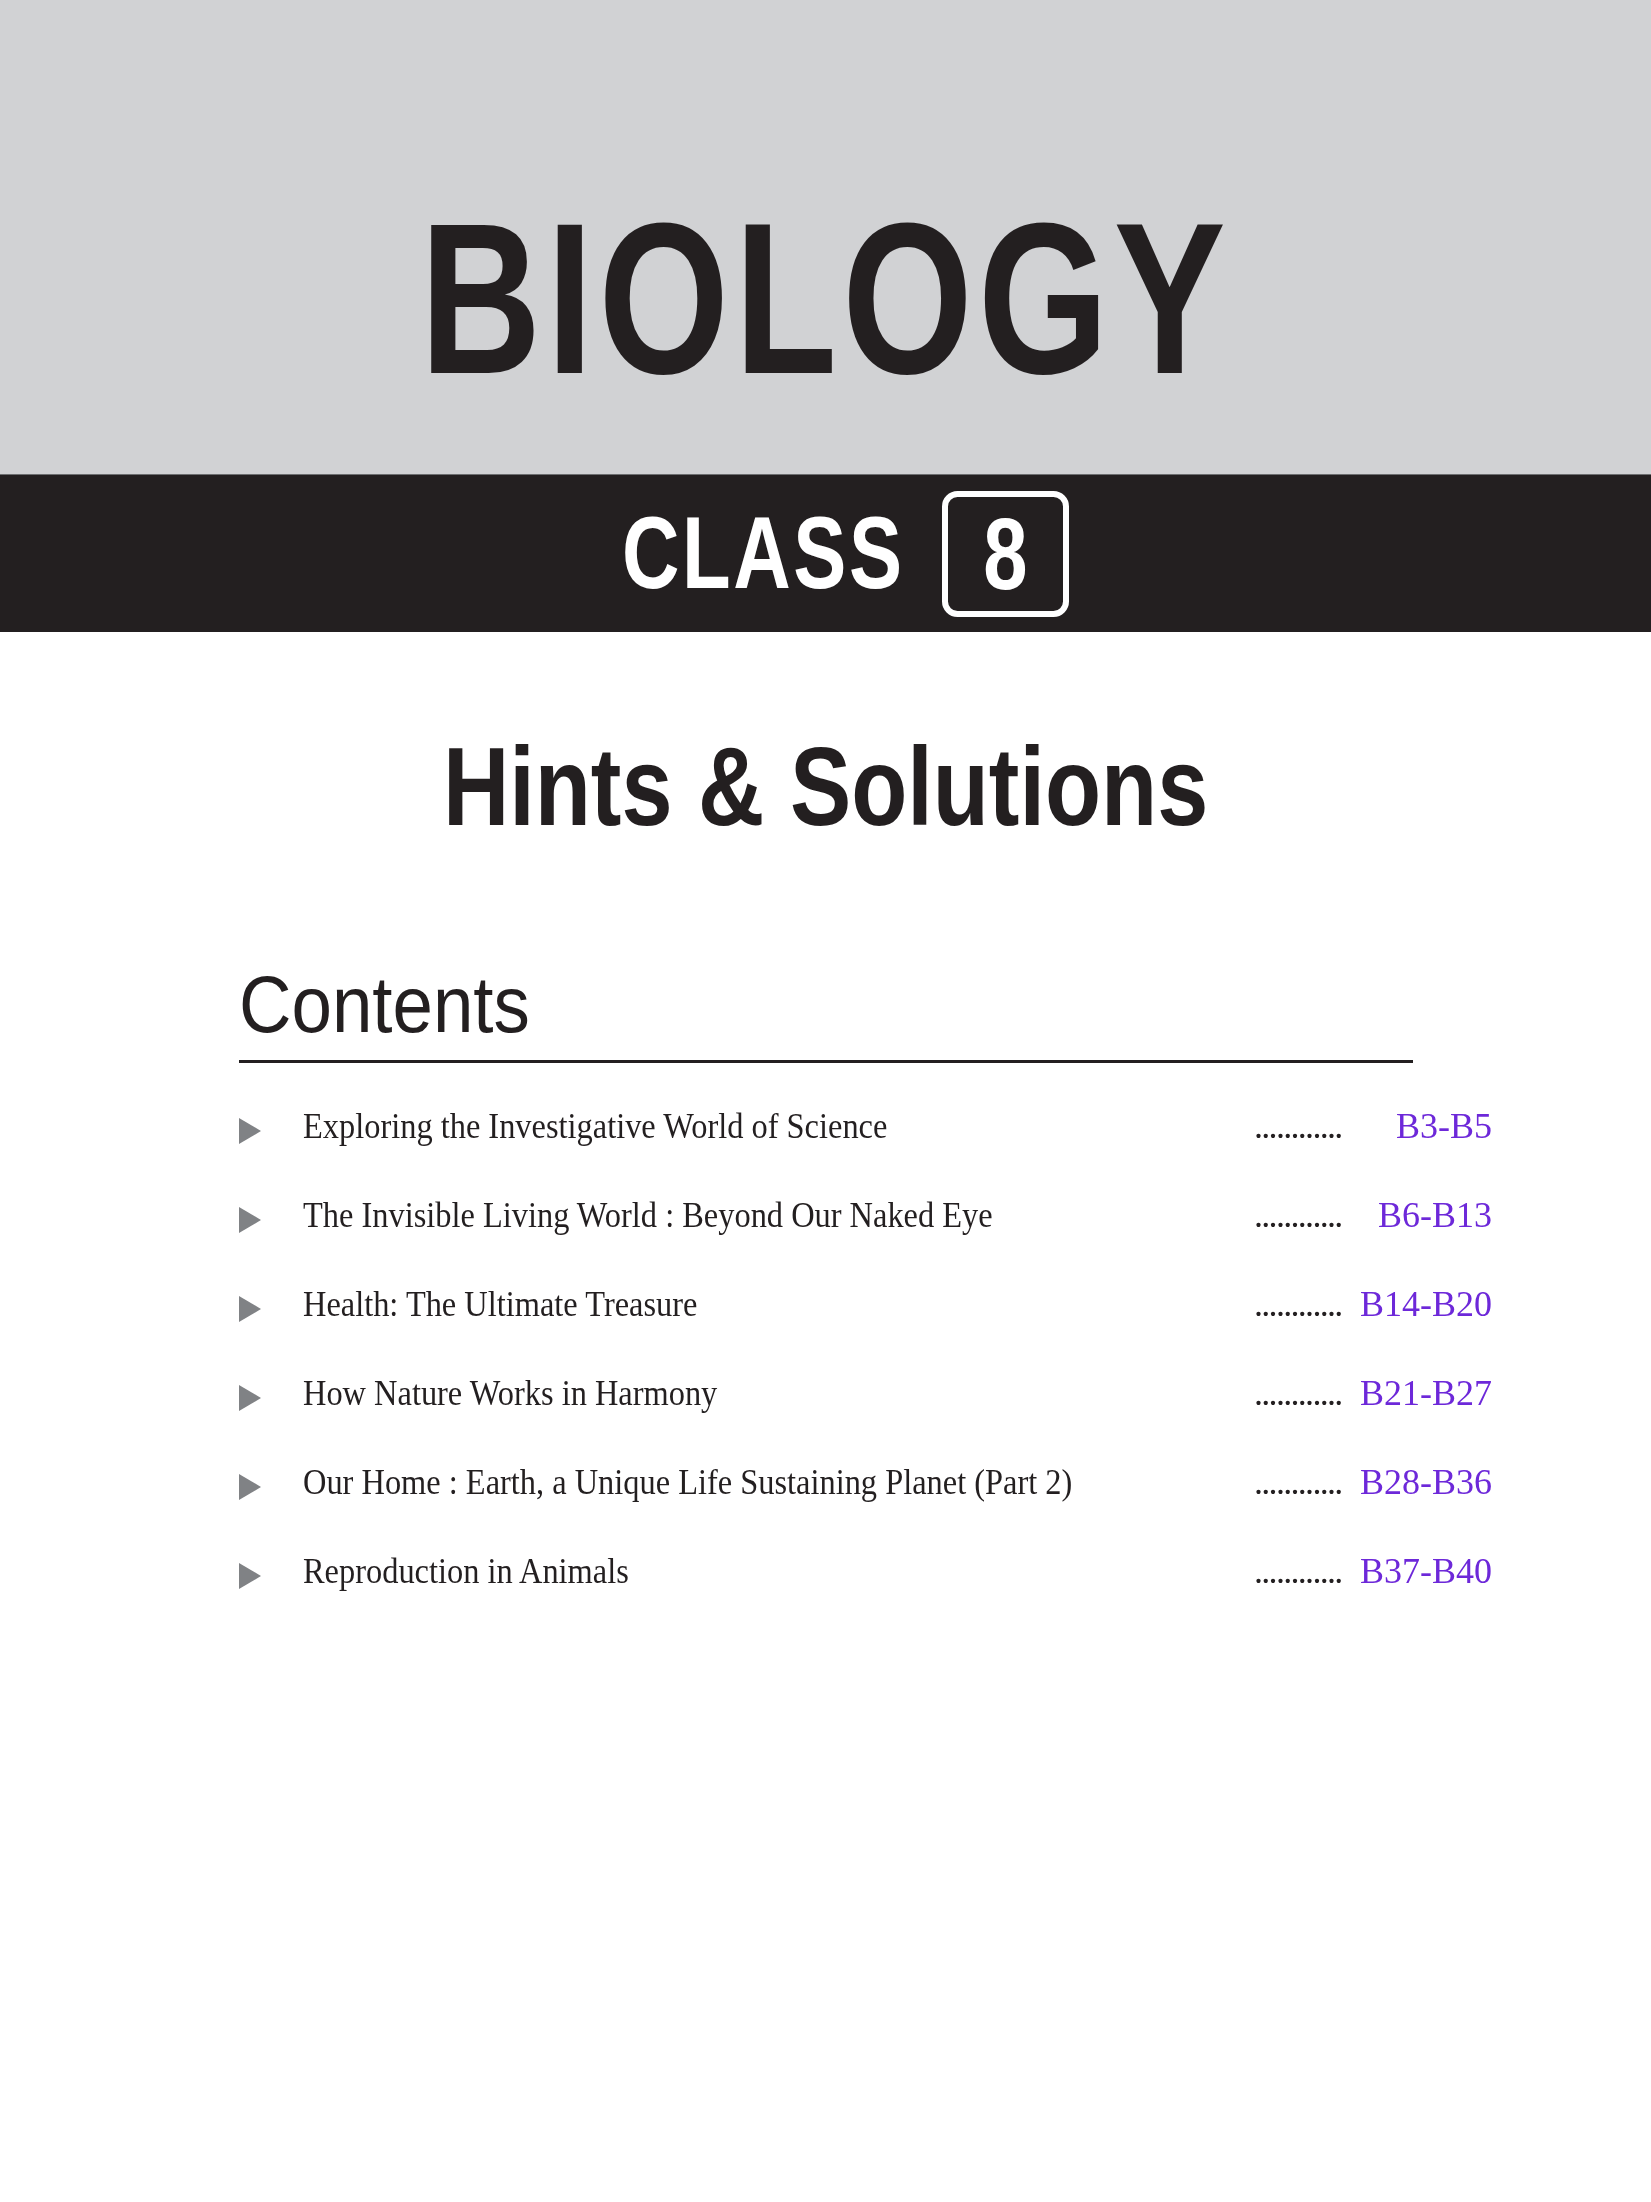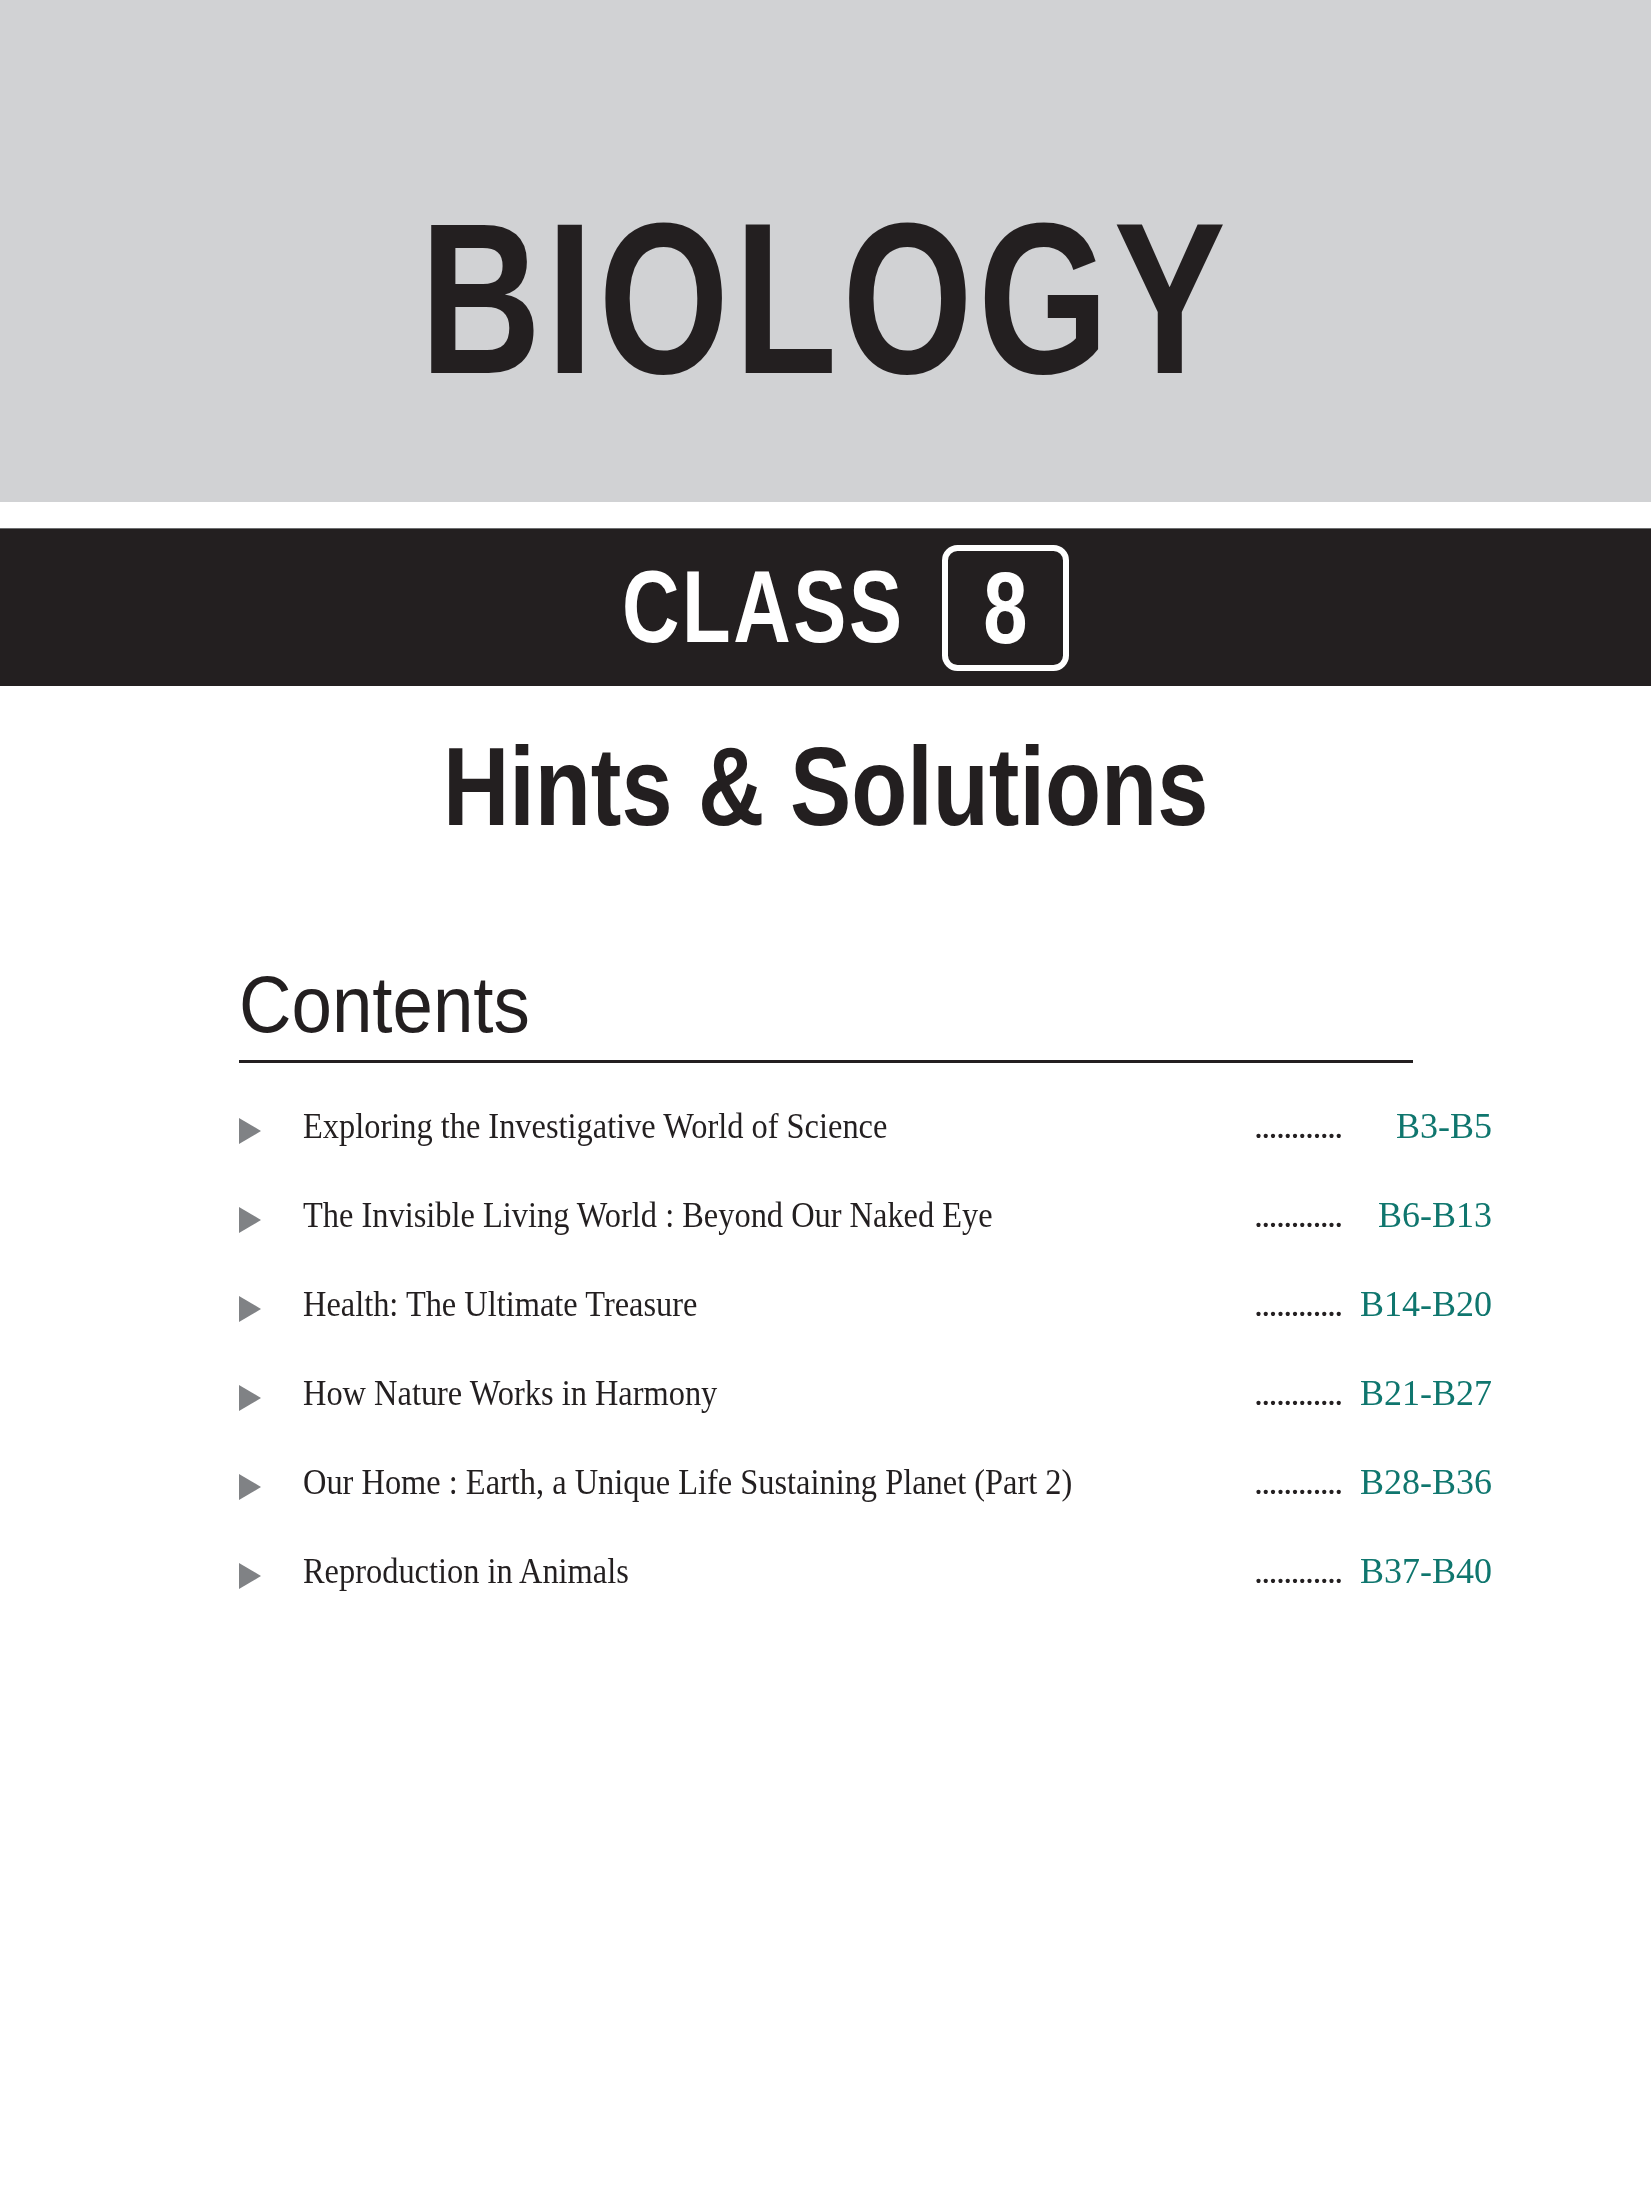--- a/index.html
+++ b/index.html
@@ -1,32 +1,32 @@
 <!DOCTYPE html>
 <html style="font-size:13.8px"><head>
 <meta charset="utf-8">
 <style>
   html, body { margin:0; padding:0; }
   body { width:1651px; height:2203px; background:#ffffff; position:relative; overflow:hidden; font-family:"Liberation Sans", sans-serif; color:#231f20; }
   .top-band { position:absolute; left:0; top:0; width:1651px; height:502px; background:#d1d2d4; }
   .title { position:absolute; left:0; width:1651px; top:191px; text-align:center; font-family:"Liberation Sans", sans-serif; font-weight:bold; font-size:215px; line-height:215px; color:#231f20; transform:scaleX(0.78); transform-origin:826px 0; letter-spacing:6.9px; }
-  .class-band { position:absolute; left:0; top:528px; width:1651px; height:157px; background:#231f20; border-top:1.7px solid #6d6e70; }
+  .class-band { position:absolute; left:0; top:474px; width:1651px; height:157px; background:#231f20; border-top:1.7px solid #6d6e70; }
   .class-wrap { position:absolute; left:0; width:1651px; top:0; height:157px; display:flex; align-items:center; justify-content:center; }
   .class-label { font-weight:bold; font-size:102px; color:#ffffff; transform:scaleX(0.78); letter-spacing:3.4px; margin-right:-8.6px; }
   .class-box { width:127px; height:126px; border:6.9px solid #ffffff; border-radius:15.5px; display:flex; align-items:center; justify-content:center; box-sizing:border-box; margin-left:5.2px; }
   .class-num { font-weight:bold; font-size:102px; color:#ffffff; transform:scaleX(0.78); line-height:1; }
   .subtitle { position:absolute; left:0; width:1651px; top:727px; text-align:center; font-weight:bold; font-size:112px; line-height:120px; color:#231f20; transform:scaleX(0.82); transform-origin:826px 0; }
   .contents-heading { position:absolute; left:239px; top:962px; font-size:79px; line-height:86px; color:#231f20; transform:scaleX(0.92); transform-origin:0 0; }
   .contents-rule { position:absolute; left:239px; top:1060px; width:1174px; height:3.4px; background:#231f20; }
   .toc { position:absolute; left:239px; top:1094px; width:1253px; }
   .toc-row { position:relative; height:89px;font-family:Liberation Serif, serif; }
   .bullet { position:absolute; left:0; top:24px; width:0; height:0; border-top:13.8px solid transparent; border-bottom:13.8px solid transparent; border-left:22.4px solid #808285; }
   .toc-title { position:absolute; left:64px; top:0; font-size:36px; line-height:65px; color:#231f20; white-space:nowrap; transform:scaleX(0.9); transform-origin:0 0; }
   .toc-dots { position:absolute; left:1015px; top:0; font-size:36px; line-height:65px; color:#231f20; letter-spacing:-1.7px; }
-  .toc-pages { position:absolute; right:0; top:0; font-size:36px; line-height:65px; color:#0f766e; text-align:right; white-space:nowrap; }
+  .toc-pages { position:absolute; right:0; top:0; font-size:36px; line-height:65px; color:#6d28d9; text-align:right; white-space:nowrap; }
 </style>
 </head>
 <body>
 
 <div class="top-band">
   <div class="title">BIOLOGY</div>
 </div>
 
 <div class="class-band">
   <div class="class-wrap">

